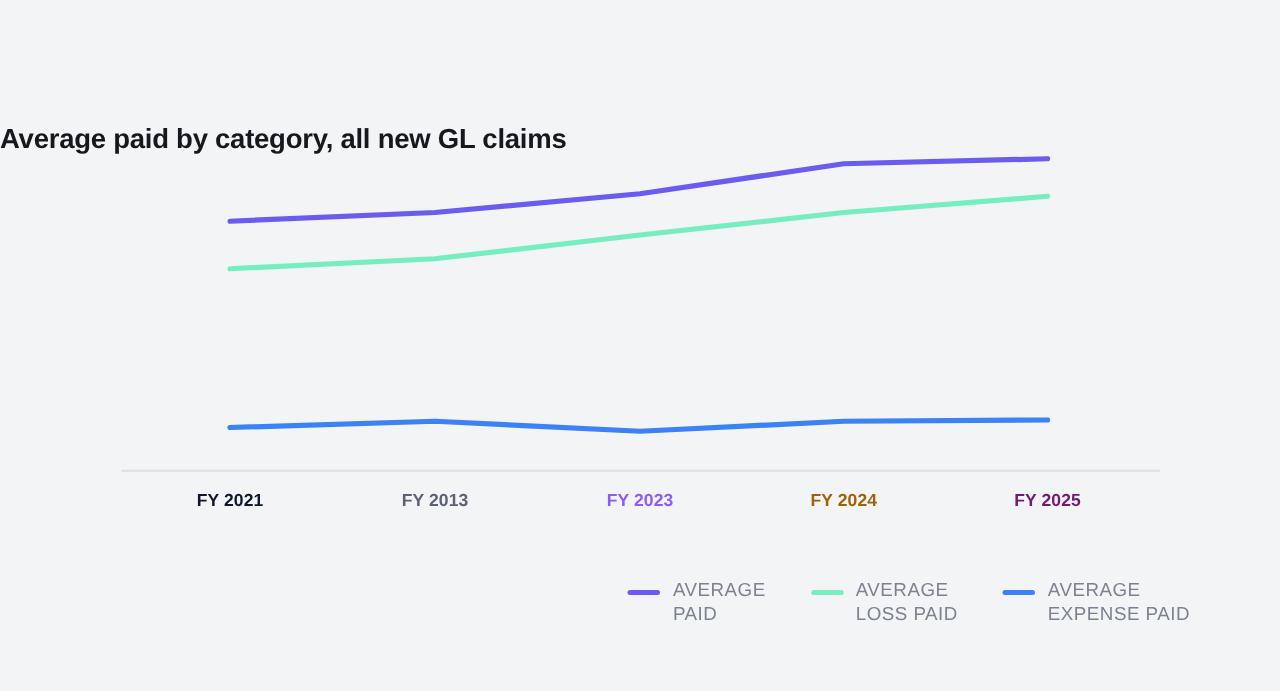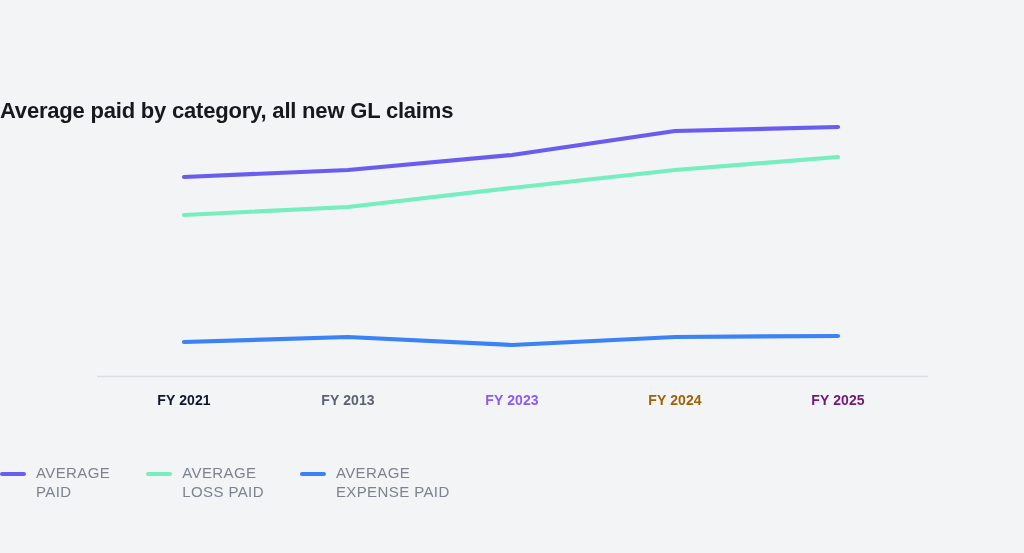--- a/index.html
+++ b/index.html
@@ -61,21 +61,21 @@
     color: #5C6270;
     white-space: nowrap;
     letter-spacing: 0.1px;
   }
   .legend {
     position: absolute;
     left: 0;
     top: 455px;
     width: 952px;
     display: flex;
-    justify-content: flex-start;
+    justify-content: flex-end;
     align-items: flex-start;
     gap: 0px;
   }
   .legend-item {
     display: flex;
     align-items: flex-start;
     gap: 10px;
     margin-right: 36px;
   }
   .legend-item:last-child {

